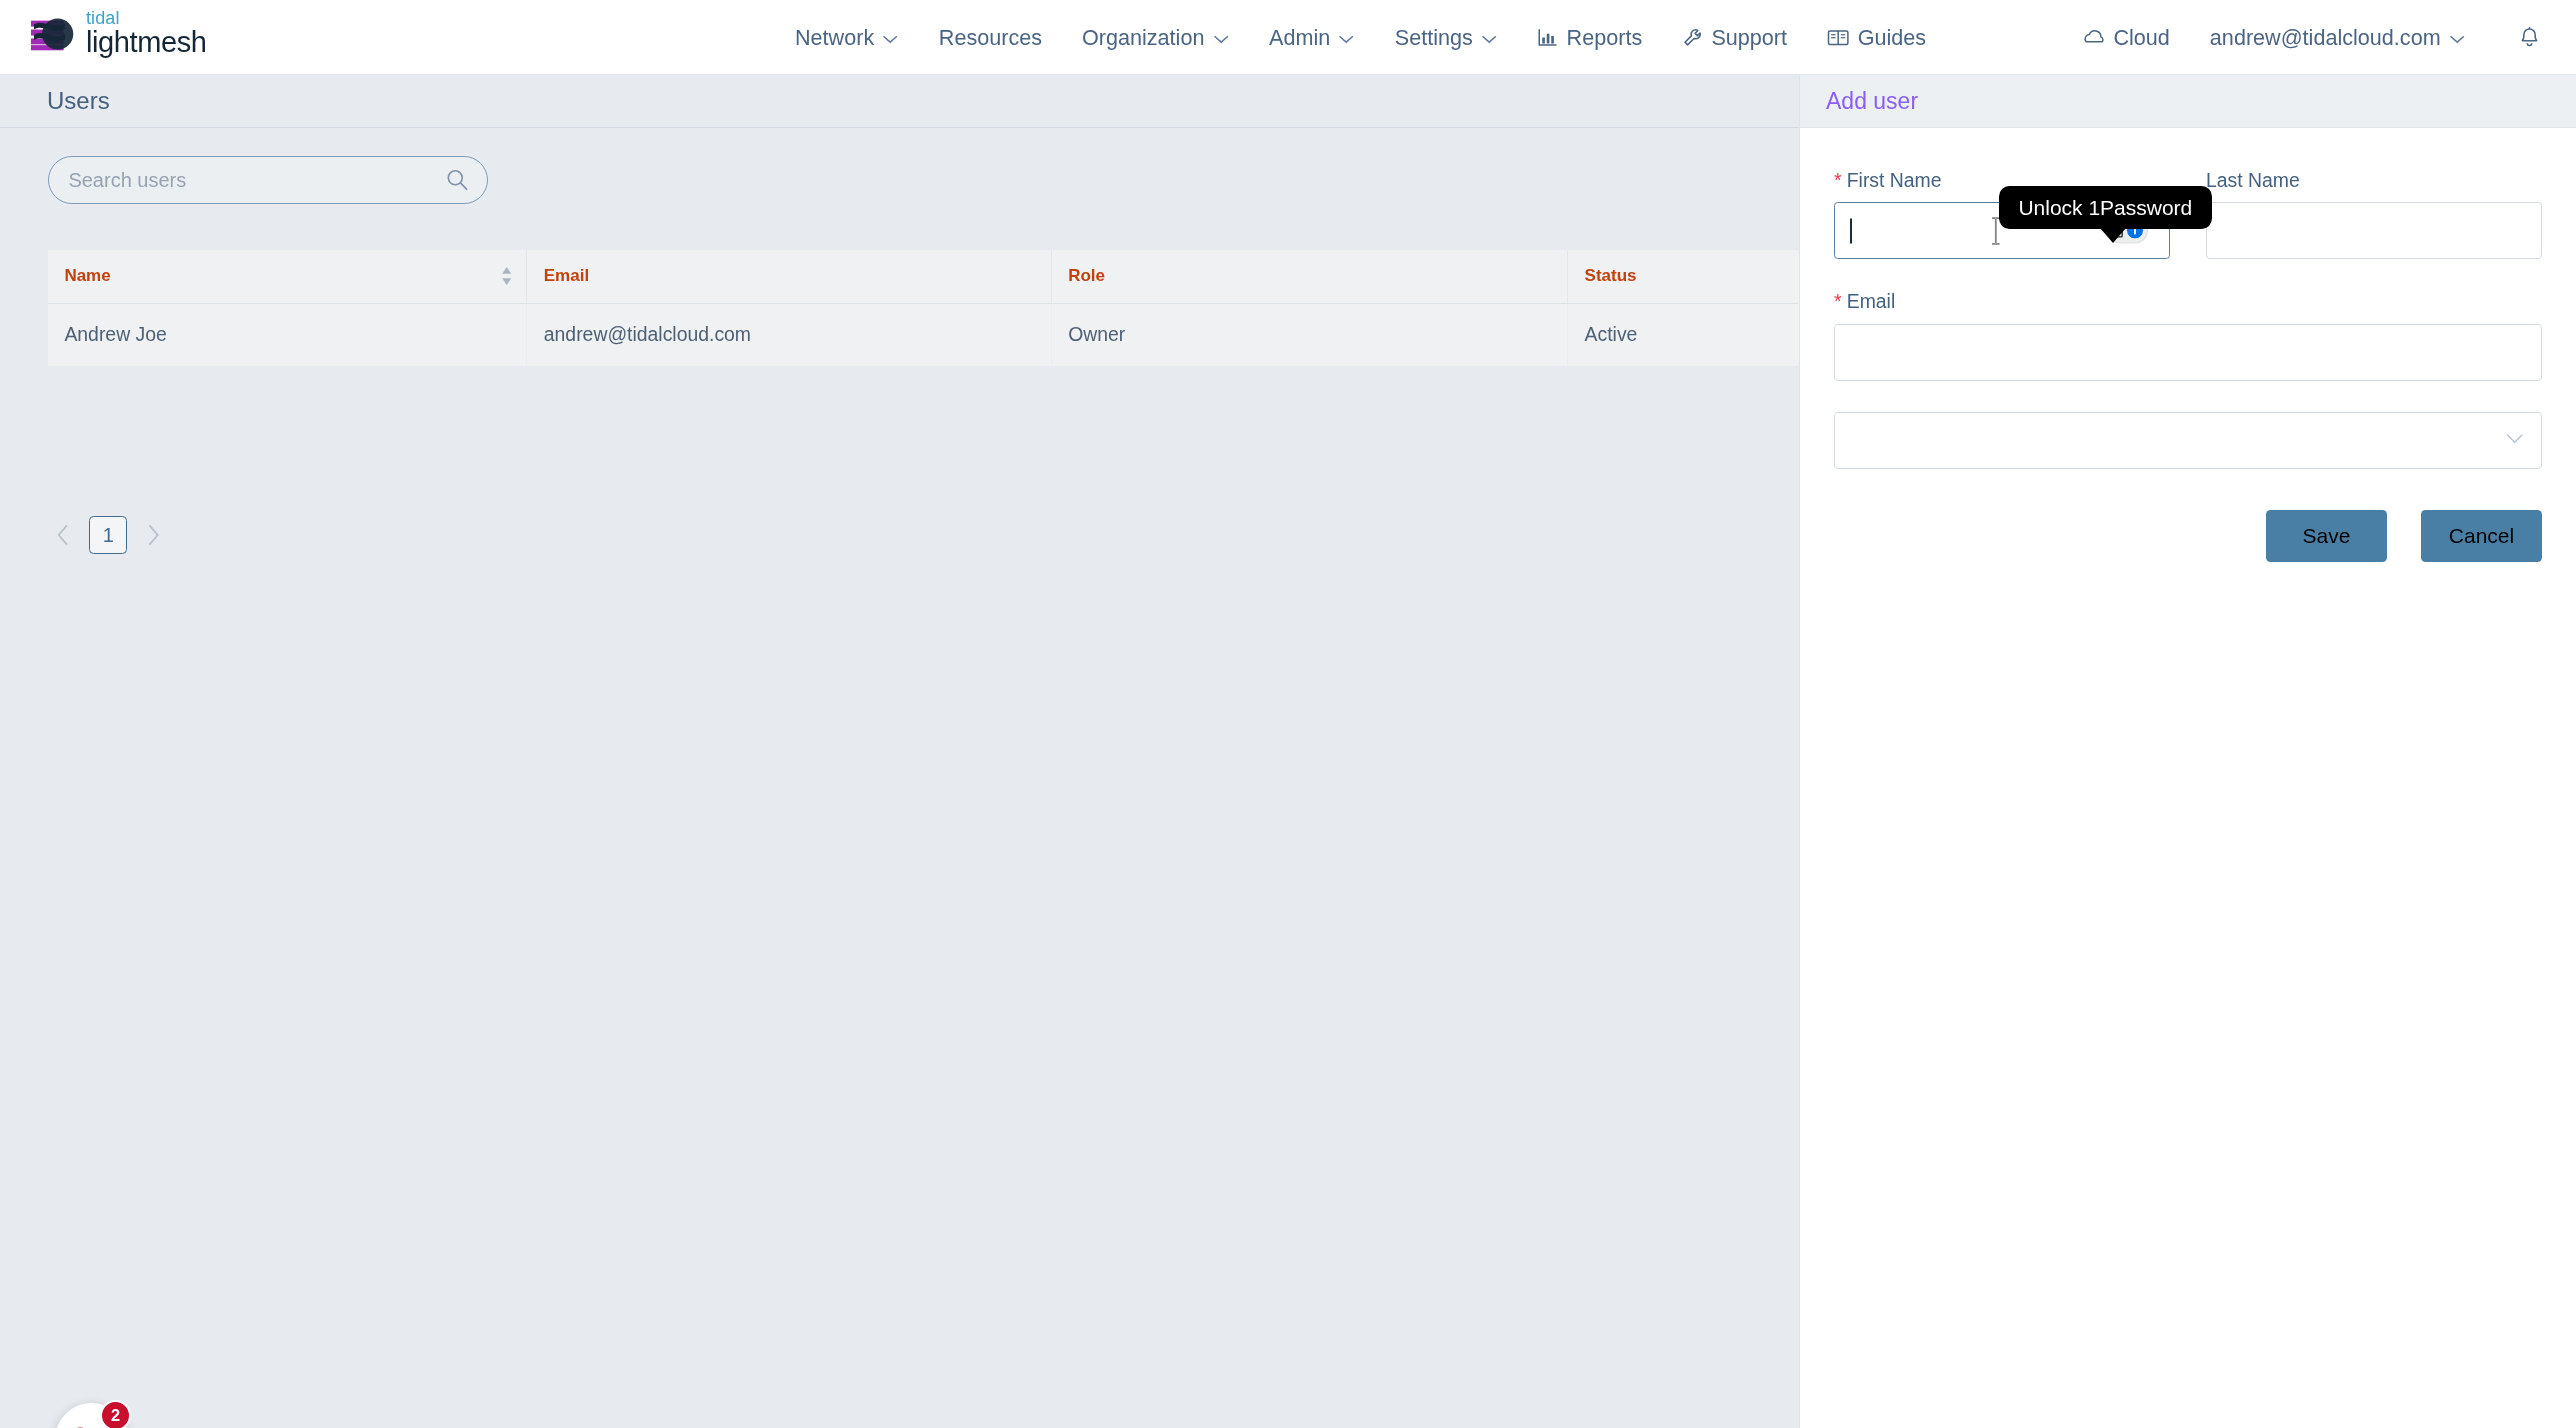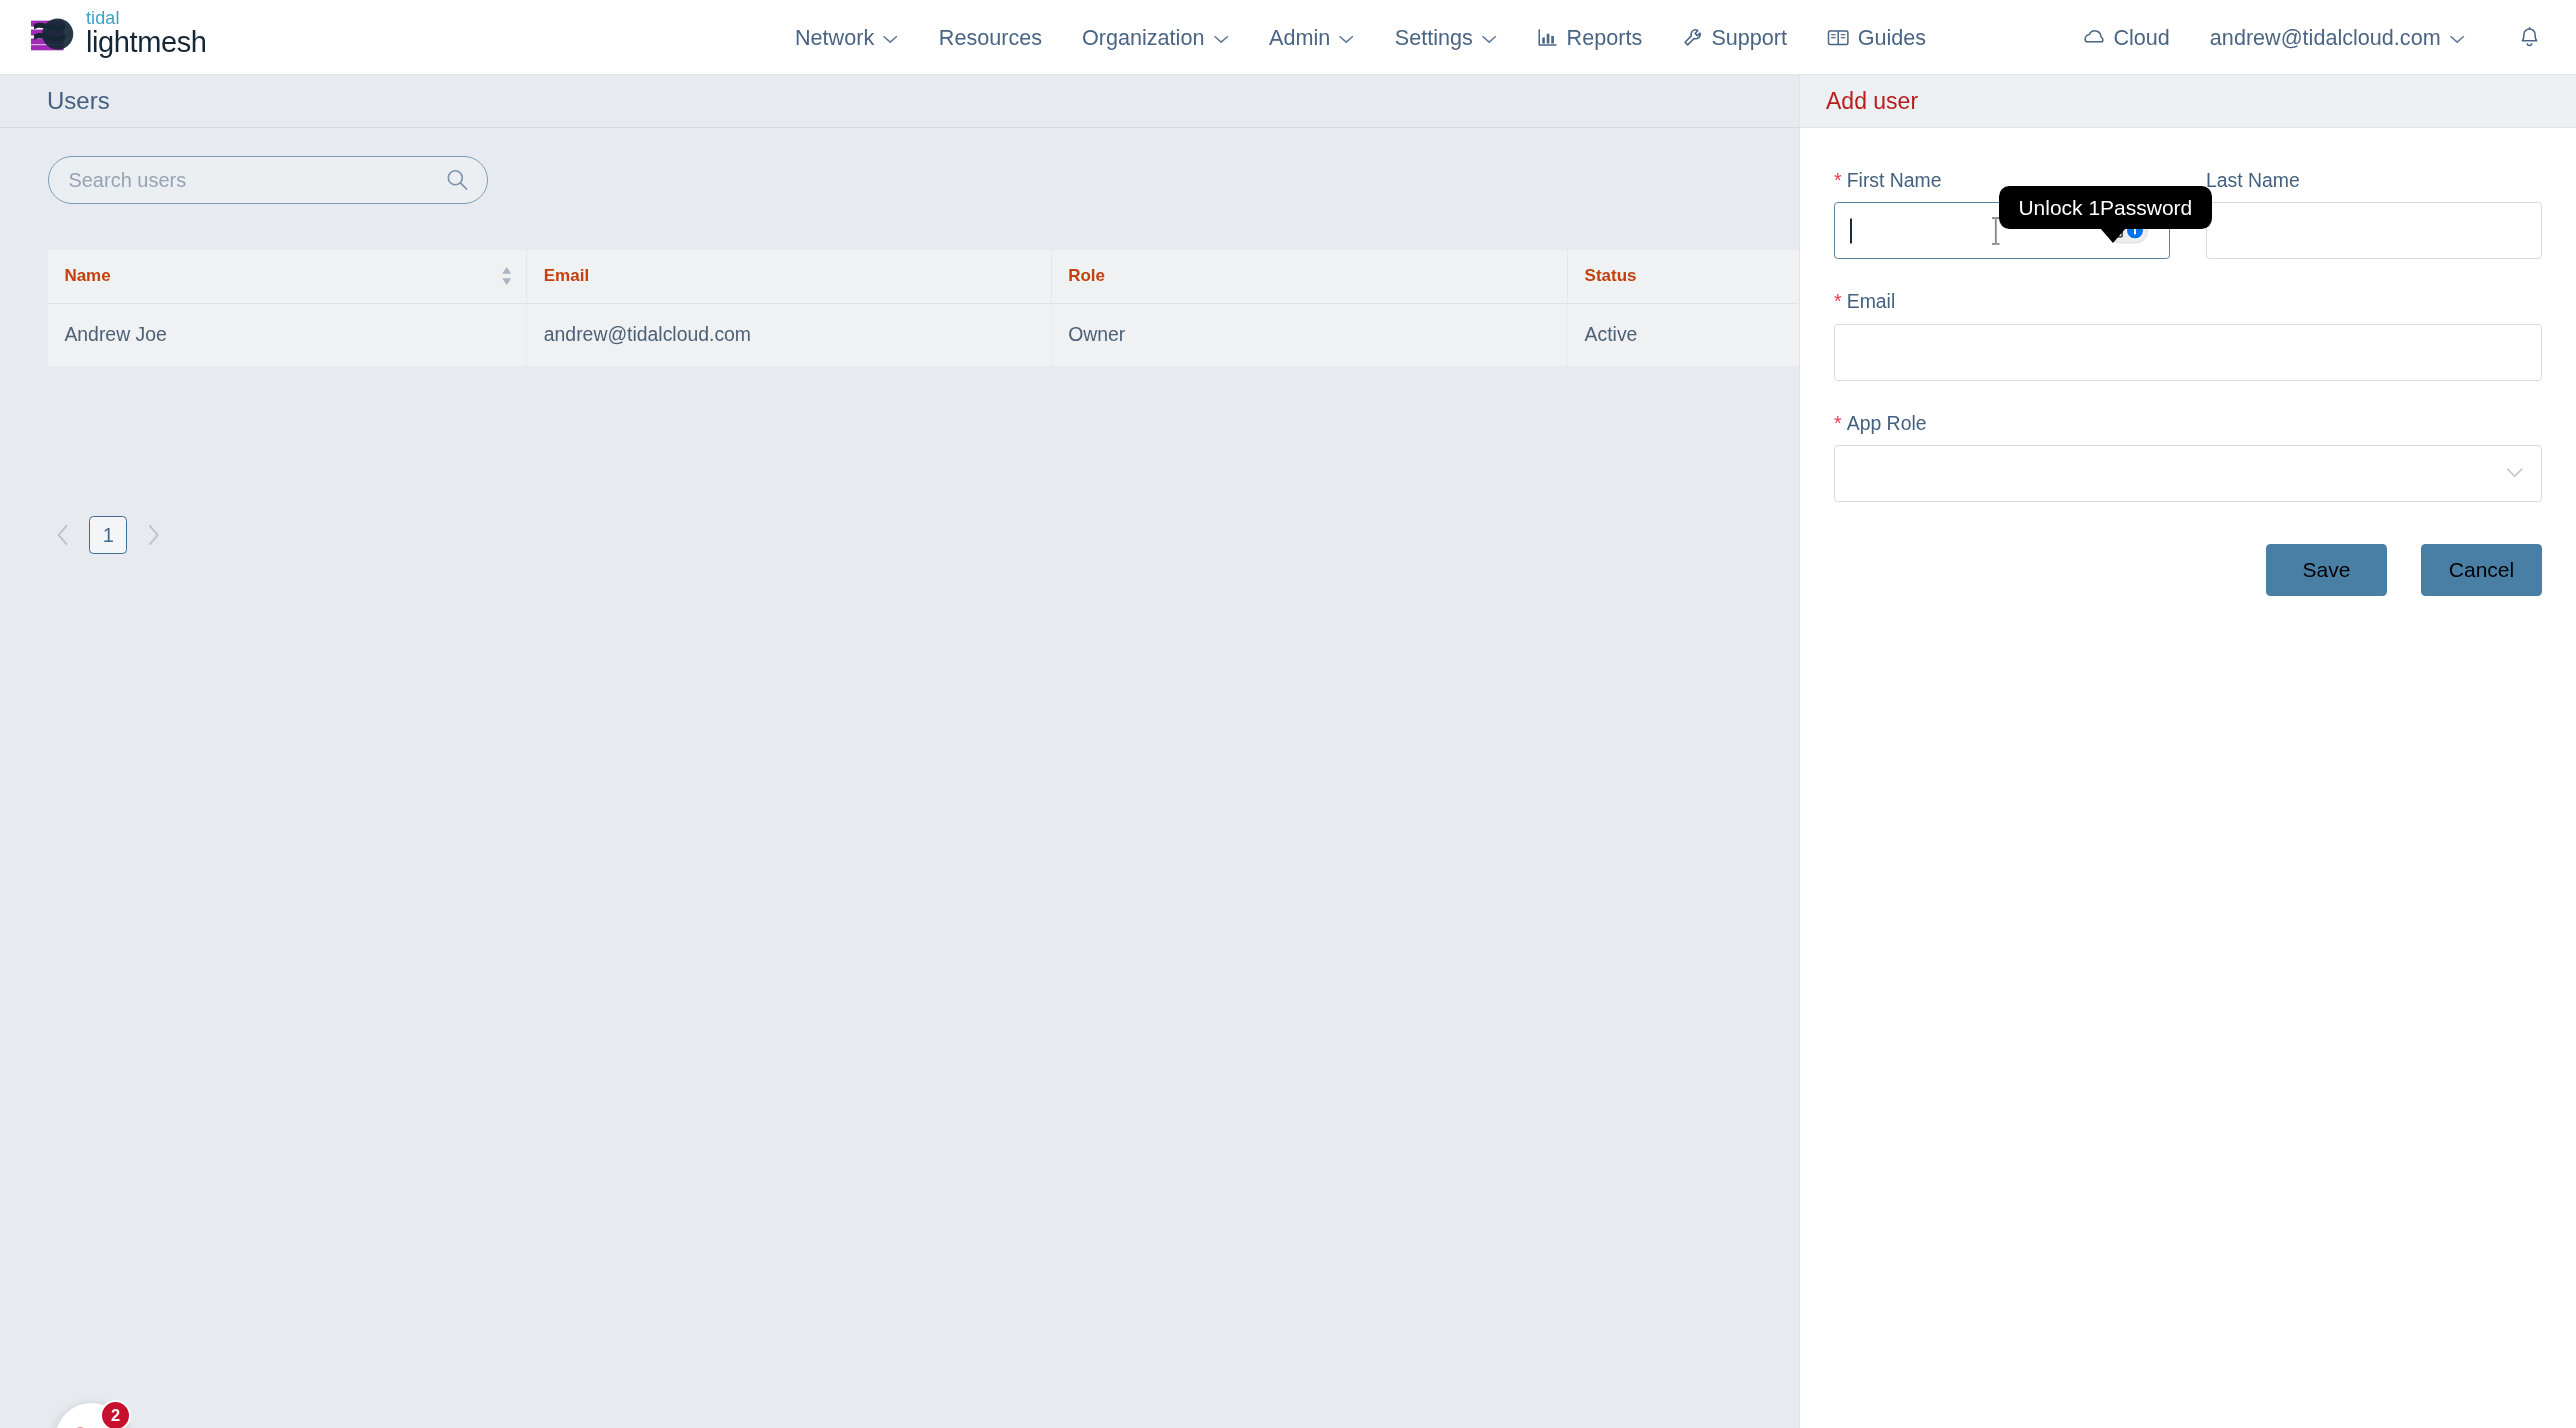--- a/index.html
+++ b/index.html
@@ -160,21 +160,21 @@
     border-left: 0.7px solid #dfe4e9;
     box-sizing: border-box;
   }
   .drawer-header {
     height: 53px; background: #edf0f3;
     border-bottom: 0.7px solid #e1e5ea;
     display: flex; align-items: center;
     padding-left: 26px;
     box-sizing: border-box;
   }
-  .drawer-title { font-size: 23px; color: #b91c1c; }
+  .drawer-title { font-size: 23px; color: #8b5cf6; }
 
   .form { padding: 41px 34px 0 34px; }
   .field-row { display: flex; gap: 36px; }
   .field { margin-bottom: 31px; position: relative; }
   .field.half { width: 337px; }
   .field.full { width: 100%; }
   .f-label {
     font-size: 19.4px; color: #44607f; margin-bottom: 10.4px; display: block;
     white-space: nowrap;
   }
@@ -519,23 +519,20 @@
       </div>
 
       <div class="field full">
         <label class="f-label">
           <span class="req-star">*</span><span>Email</span>
         </label>
         <input class="f-input" type="text" style="">
       </div>
 
       <div class="field full">
-        <label class="f-label">
-          <span class="req-star">*</span><span>App Role</span>
-        </label>
         <div class="f-select">
           <span class="select-chev">
             <svg width="19.4" height="12" viewBox="0 0 26 16">
                 <path d="M3 3 L13 13 L23 3" fill="none" stroke="#b9c3cd" stroke-width="2"></path>
               </svg>
           </span>
         </div>
       </div>
 
     </div>

